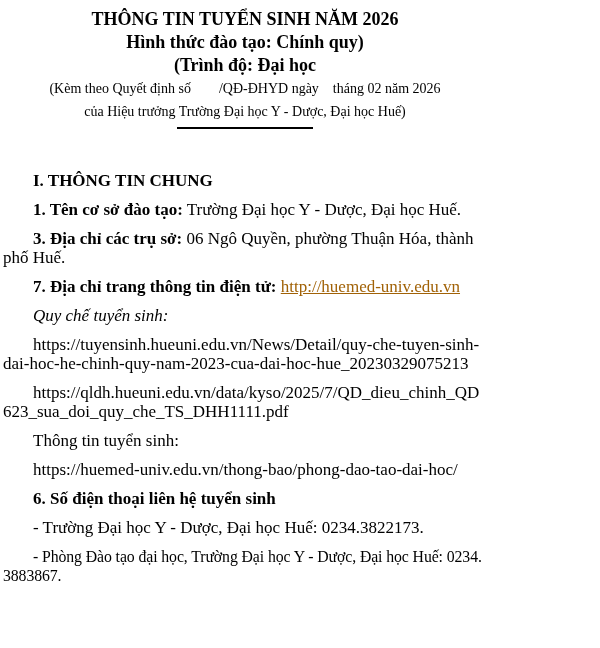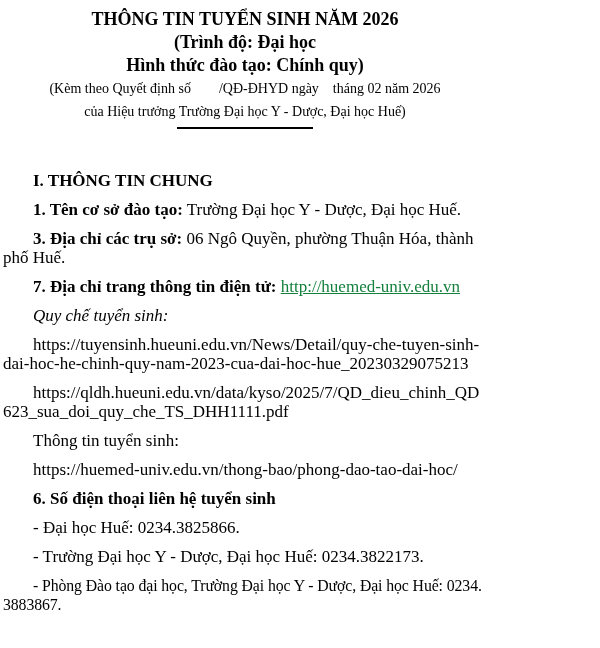--- a/index.html
+++ b/index.html
@@ -51,39 +51,39 @@
     text-indent: 30px;
   }
   .bold { font-weight: bold; }
   .italic { font-style: italic; }
   .justify { text-align: justify; }
   .url-par {
     overflow-wrap: break-word;
     word-wrap: break-word;
   }
   .link {
-    color: #15803d;
+    color: #a16207;
     text-decoration: underline;
     cursor: pointer;
   }
   .condensed {
     font-size: 15.8px;
     letter-spacing: -0.1px;
   }
   .last { margin-bottom: 0; }
 </style>
 </head>
 <body>
 
 <div class="doc">
 
   <div class="title-block">
     <div class="title-line">THÔNG TIN TUYỂN SINH NĂM 2026</div>
+    <div class="title-line">Hình thức đào tạo: Chính quy)</div>
     <div class="title-line">(Trình độ: Đại học</div>
-    <div class="title-line">Hình thức đào tạo: Chính quy)</div>
     <div class="subtitle-line">(Kèm theo Quyết định số        /QĐ-ĐHYD ngày    tháng 02 năm 2026</div>
     <div class="subtitle-line">của Hiệu trưởng Trường Đại học Y - Dược, Đại học Huế)</div>
     <div class="separator"></div>
   </div>
 
   <div class="body-block">
 
     <p class="par bold">I. THÔNG TIN CHUNG</p>
 
     <p class="par"><span class="bold">1. Tên cơ sở đào tạo:</span> <span>Trường Đại học Y - Dược, Đại học Huế.</span></p>
@@ -99,20 +99,19 @@
     <p class="par url-par">https://tuyensinh.hueuni.edu.vn/News/Detail/quy-che-tuyen-sinh-dai-hoc-he-chinh-quy-nam-2023-cua-dai-hoc-hue_20230329075213</p>
 
     <p class="par url-par">https://qldh.hueuni.edu.vn/data/kyso/2025/7/QD_dieu_chinh_QD623_sua_doi_quy_che_TS_DHH1111.pdf</p>
 
     <p class="par">Thông tin tuyển sinh:</p>
 
     <p class="par url-par">https://huemed-univ.edu.vn/thong-bao/phong-dao-tao-dai-hoc/</p>
 
     <p class="par bold">6. Số điện thoại liên hệ tuyển sinh</p>
 
-    <p class="par">- Đại học Huế: 0234.3825866.</p>
 
     <p class="par">- Trường Đại học Y - Dược, Đại học Huế: 0234.3822173.</p>
 
     <p class="par condensed last">- Phòng Đào tạo đại học, Trường Đại học Y - Dược, Đại học Huế: 0234. 3883867.</p>
 
   </div>
 </div>
 
 </body></html>

